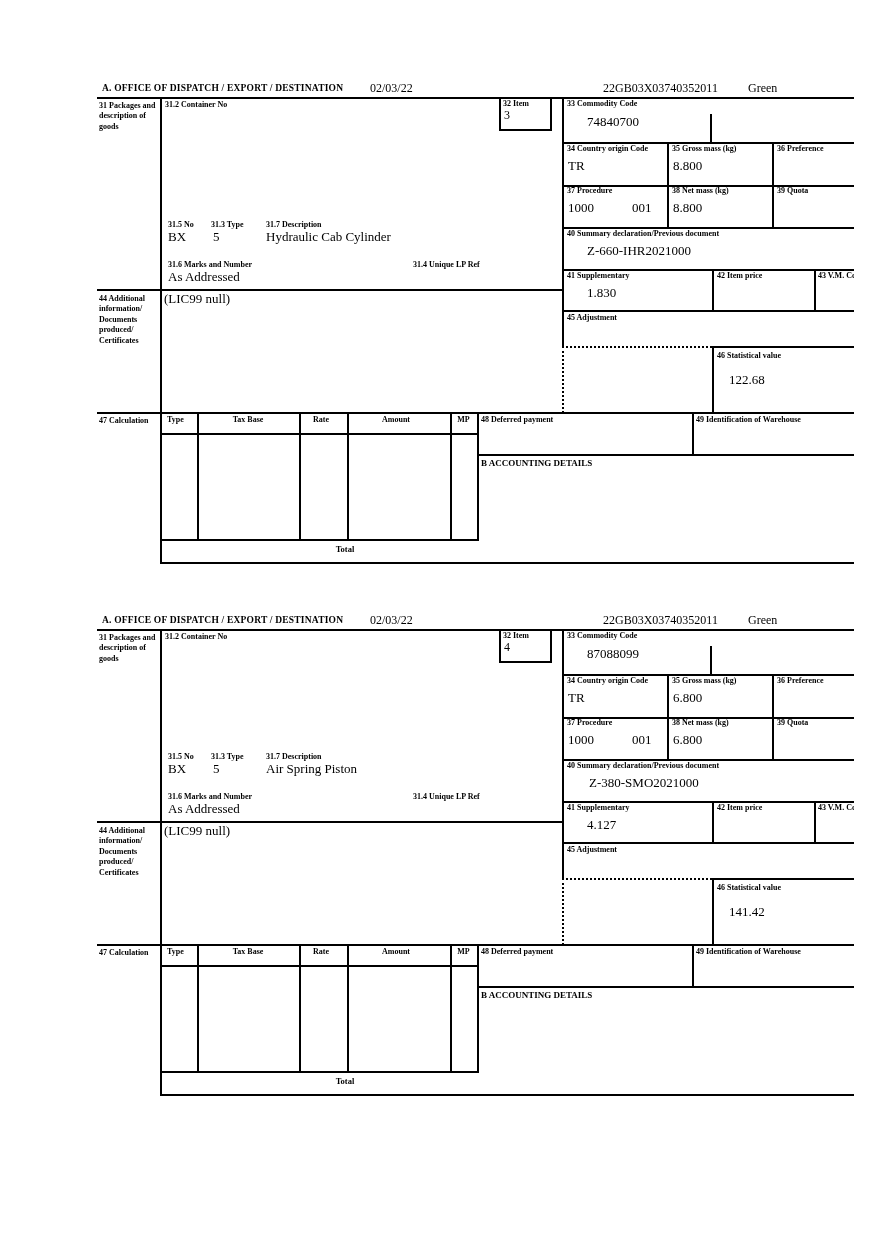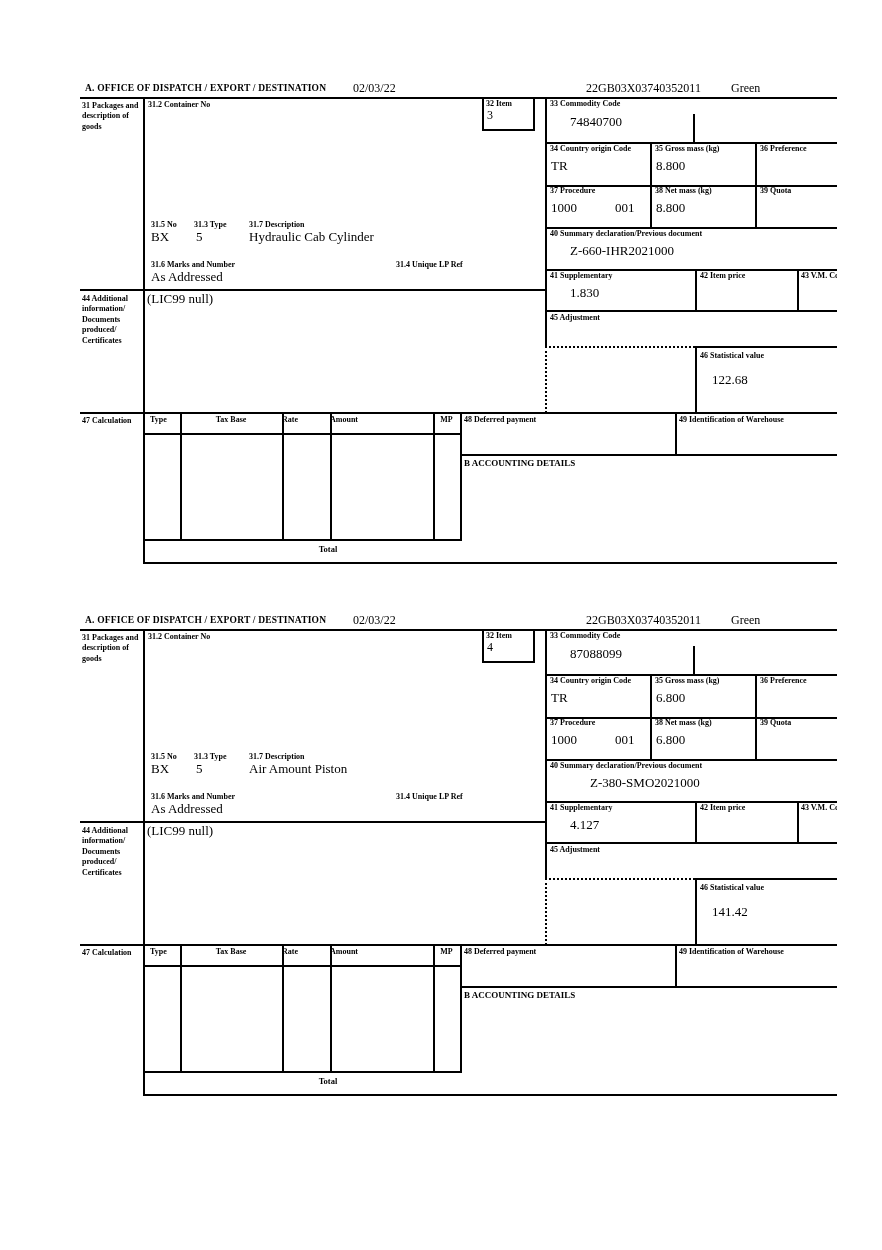--- a/index.html
+++ b/index.html
@@ -1,29 +1,29 @@
 <!DOCTYPE html>
 <html><head>
 <meta charset="utf-8">
 <style>
   html,body{margin:0;padding:0;background:#ffffff;}
   #page{position:relative;width:837px;height:1250px;background:#ffffff;overflow:hidden;
-        font-family:"Liberation Serif","DejaVu Serif",serif;color:#000;}
+        font-family:"Liberation Serif","DejaVu Serif",serif;color:#000;margin-left:17px;}
   .sad-form{position:absolute;left:0;width:882px;height:500px;}
   .hl{position:absolute;height:2px;background:#000;}
   .vl{position:absolute;width:2px;background:#000;}
   .hd{position:absolute;height:0;border-top:2px dotted #000;}
   .vd{position:absolute;width:0;border-left:2px dotted #000;}
   .lab{position:absolute;font-size:8px;font-weight:bold;line-height:1.3;white-space:nowrap;}
   .lab.wrap{white-space:normal;}
   .val{position:absolute;font-size:13px;line-height:1.1;white-space:nowrap;}
   .val.sm{font-size:12px;}
   .hdr{position:absolute;font-size:9.5px;font-weight:bold;white-space:nowrap;letter-spacing:.2px;}
   .hdv{position:absolute;font-size:12px;white-space:nowrap;}
-  .ctr{text-align:center;} .rgt{text-align:left;}
+  .ctr{text-align:center;} .rgt{text-align:center;}
   .b9{font-size:9px;font-weight:bold;}
   .gap{display:inline-block;width:38px;}
 </style>
 </head>
 <body>
 
 <div id="page">
 
   <section class="sad-form" style="top:83px">
 
@@ -167,21 +167,21 @@
     <div class="lab wrap" style="left:82px;top:18px;width:58px">31 Packages and description of goods</div>
     <div class="lab wrap" style="left:82px;top:211px;width:56px">44 Additional information/ Documents produced/ Certificates</div>
     <div class="lab wrap" style="left:82px;top:333px;width:56px">47 Calculation</div>
 
     <div class="lab" style="left:148px;top:17px">31.2 Container No</div>
     <div class="lab" style="left:151px;top:137px">31.5 No</div>
     <div class="lab" style="left:194px;top:137px">31.3 Type</div>
     <div class="lab" style="left:249px;top:137px">31.7 Description</div>
     <div class="val" style="left:151px;top:147px">BX</div>
     <div class="val" style="left:196px;top:147px">5</div>
-    <div class="val" style="left:249px;top:147px">Air Amount Piston</div>
+    <div class="val" style="left:249px;top:147px">Air Spring Piston</div>
     <div class="lab" style="left:151px;top:177px">31.6 Marks and Number</div>
     <div class="val" style="left:151px;top:187px">As Addressed</div>
     <div class="lab" style="left:396px;top:177px">31.4 Unique LP Ref</div>
 
     <div class="lab" style="left:486px;top:16px">32 Item</div>
     <div class="val sm" style="left:487px;top:26px">4</div>
 
     <div class="lab" style="left:550px;top:16px">33 Commodity Code</div>
     <div class="val" style="left:570px;top:32px">87088099</div>
     <div class="lab" style="left:550px;top:61px">34 Country origin Code</div>
@@ -189,21 +189,21 @@
     <div class="lab" style="left:655px;top:61px">35 Gross mass (kg)</div>
     <div class="val" style="left:656px;top:76px">6.800</div>
     <div class="lab" style="left:760px;top:61px">36 Preference</div>
     <div class="lab" style="left:550px;top:103px">37 Procedure</div>
     <div class="val" style="left:551px;top:118px"><span>1000</span><span class="gap"></span><span>001</span></div>
     <div class="lab" style="left:655px;top:103px">38 Net mass (kg)</div>
     <div class="val" style="left:656px;top:118px">6.800</div>
     <div class="lab" style="left:760px;top:103px">39 Quota</div>
 
     <div class="lab" style="left:550px;top:146px">40 Summary declaration/Previous document</div>
-    <div class="val" style="left:590px;top:161px">Z-380-SMO2021000</div>
+    <div class="val" style="left:572px;top:161px">Z-380-SMO2021000</div>
     <div class="lab" style="left:550px;top:188px">41 Supplementary</div>
     <div class="val" style="left:570px;top:203px">4.127</div>
     <div class="lab" style="left:700px;top:188px">42 Item price</div>
     <div class="lab" style="left:801px;top:188px">43 V.M. Code</div>
     <div class="lab" style="left:550px;top:230px">45 Adjustment</div>
     <div class="lab" style="left:700px;top:268px">46 Statistical value</div>
     <div class="val" style="left:712px;top:290px">141.42</div>
 
     <div class="val" style="left:147px;top:209px">(LIC99 null)</div>
 

